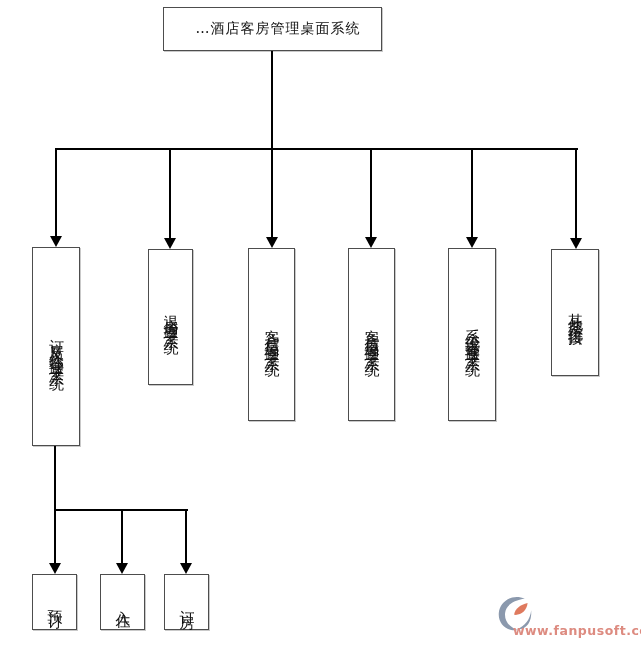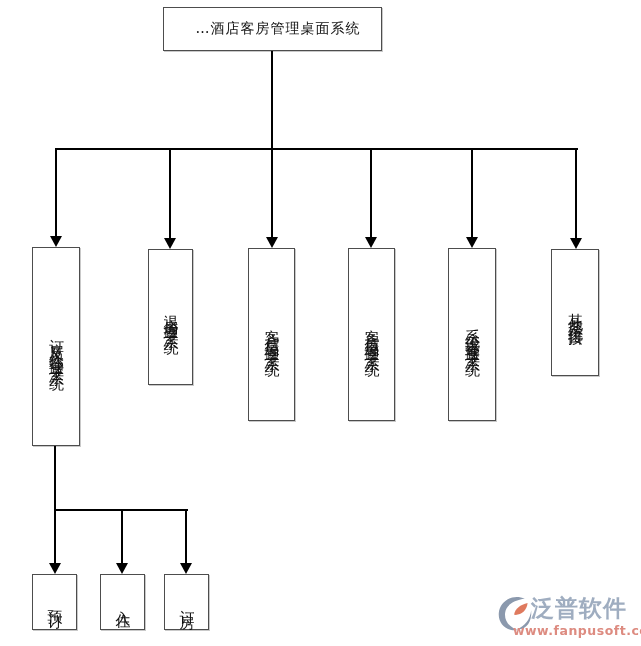--- a/index.html
+++ b/index.html
@@ -135,17 +135,16 @@
   <div class="node v" style="left:164px;top:574px;width:45px;height:56px;">
     <span class="vtext">订房</span>
   </div>
 
   <div id="watermark">
     <svg id="wm-mark" viewBox="0 0 40 40">
       <path d="M31 4 C17 -2 3 7 2 20 C1 32 11 41 23 39 C14 36 8 29 9 20 C10 11 19 6 31 4 Z" fill="#8b99ad"></path>
       <path d="M34 9 C26 11 20 15 19 22 C26 23 33 18 34 9 Z" fill="#df7a5e"></path>
       <path d="M38 17 C37 27 31 35 22 38 C32 39 39 31 38 17 Z" fill="#8b99ad"></path>
     </svg>
-    <div id="wm-brand" style="color: rgb(159, 173, 192);">泛普软件</div>
     <div id="wm-url" style="color: rgb(221, 139, 128);">www.fanpusoft.com</div>
   </div>
 
 </div>
 
 </body></html>

